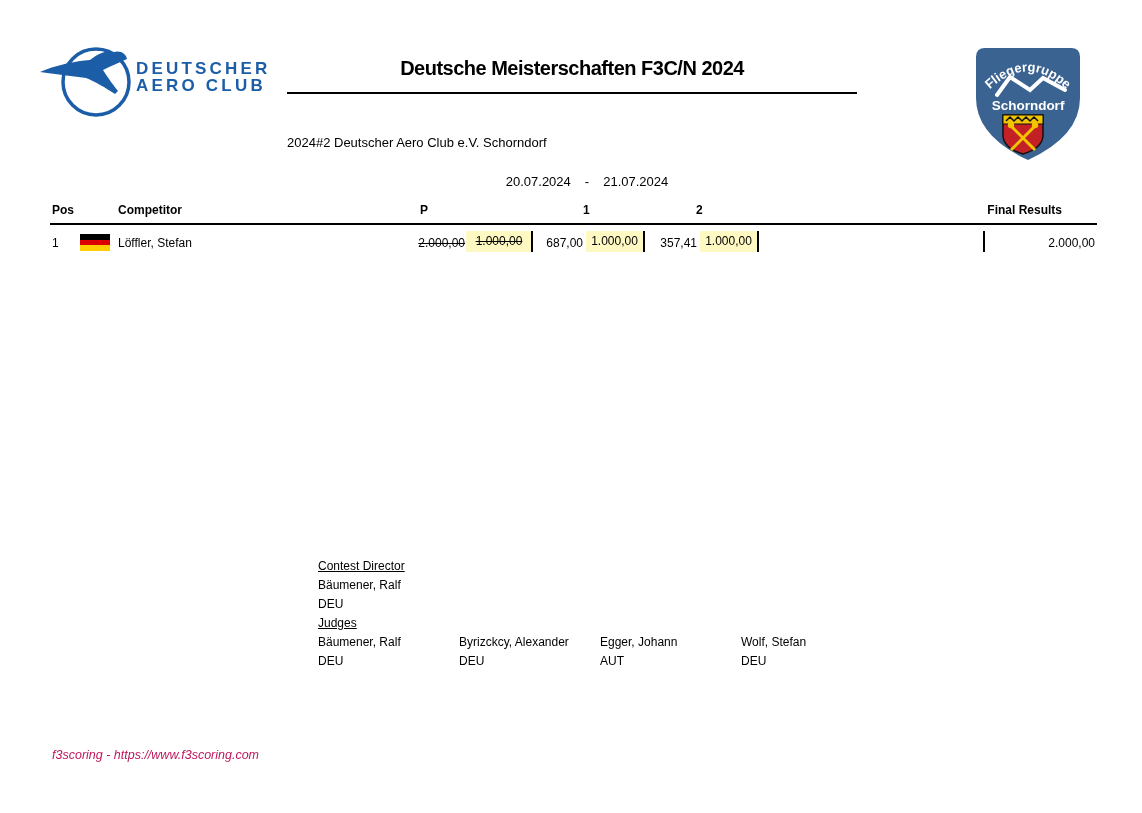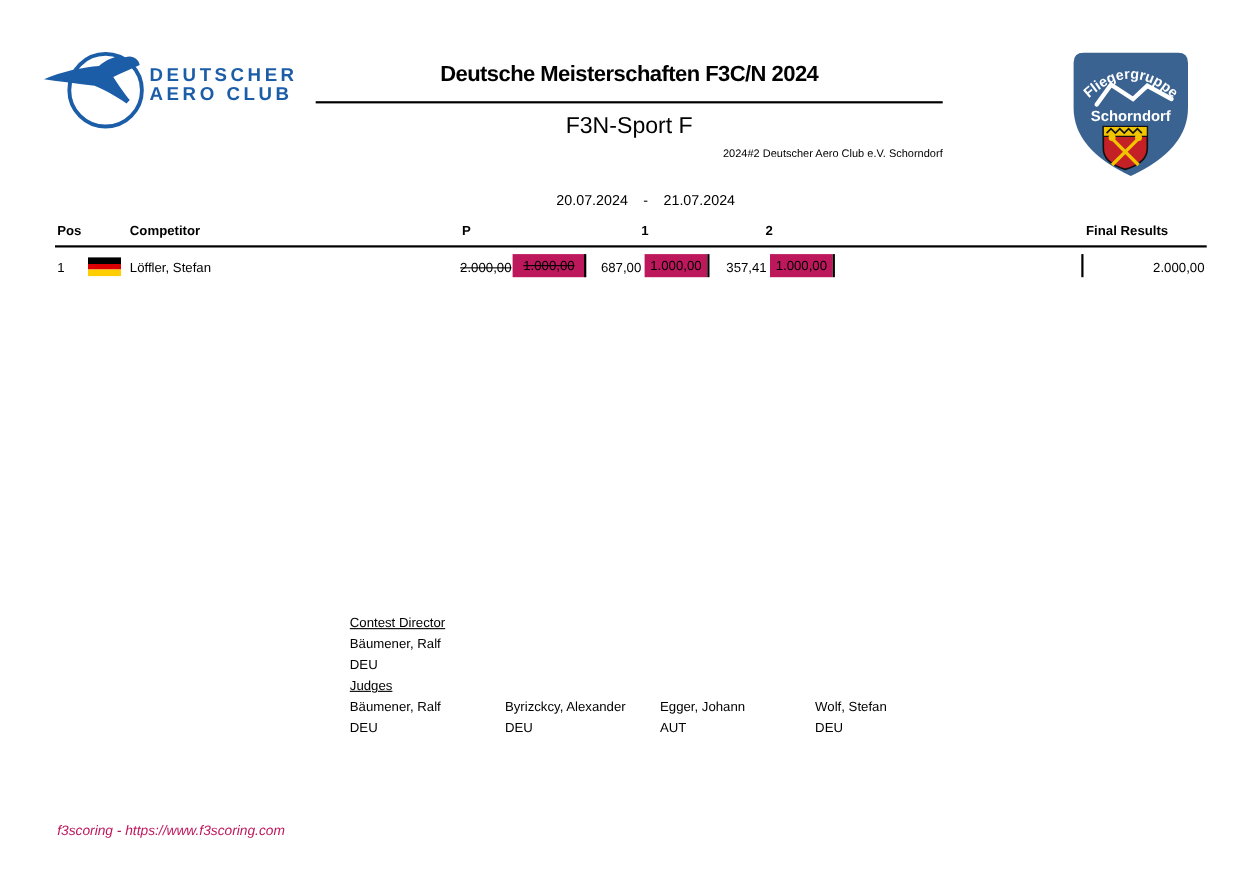--- a/index.html
+++ b/index.html
@@ -12,33 +12,33 @@
   
   .daec-text { position:absolute; left:136px; top:60px; color:#1c5da8;
     font-size:17px; font-weight:bold; letter-spacing:3.2px; line-height:17px; }
 
   
   .title { position:absolute; left:287px; top:57px; width:570px; text-align:center;
     font-size:20px; font-weight:700; letter-spacing:-0.5px; white-space:nowrap; }
   .title-rule { position:absolute; left:287px; top:92px; width:570px; height:2px; background:#000; }
   .subtitle { position:absolute; left:287px; top:103px; width:570px; text-align:center;
     font-size:21px; font-weight:400; }
-  .event-line { position:absolute; left:287px; top:135px; width:570px; text-align:right;
-    font-size:10px; }
+  .event-line { position:absolute; left:287px; top:135px; width:570px; text-align:left;
+    font-size:13px; }
   .date-line { position:absolute; left:287px; top:174px; width:600px;
     display:flex; justify-content:center; gap:14px; font-size:13px; }
 
   
   .th { position:absolute; font-size:12px; font-weight:bold; top:203px; white-space:nowrap; }
   .header-rule { position:absolute; left:50px; top:223px; width:1047px; height:1.5px; background:#000; }
   .td { position:absolute; font-size:12px; top:236px; white-space:nowrap; }
   .score-right { text-align:right; }
   .struck { text-decoration:line-through; }
   .score-box { position:absolute; top:231px; height:21px; line-height:21px;
-    background:#be185d; font-size:12px; text-align:center; }
+    background:#fef9c3; font-size:12px; text-align:center; }
   .vbar { position:absolute; top:231px; width:1.5px; height:21px; background:#000; }
 
   .flag { position:absolute; left:80px; top:234px; width:30px; height:17px; }
   .flag div { height:33.33%; }
 
   
   .off-heading { position:absolute; font-size:12px; font-weight:normal; text-decoration:underline; white-space:nowrap; }
   .off-text { position:absolute; font-size:12px; white-space:nowrap; }
 
   
@@ -61,21 +61,20 @@
       C 70,42 58,35 50,32
       C 35,30 18,28 4,26 Z"></path>
   </svg>
   <div class="daec-text">
     <div>DEUTSCHER</div>
     <div>AERO CLUB</div>
   </div>
 
   <div class="title">Deutsche Meisterschaften F3C/N 2024</div>
   <div class="title-rule"></div>
-  <div class="subtitle">F3N-Sport F</div>
   <div class="event-line">2024#2 Deutscher Aero Club e.V. Schorndorf</div>
   <div class="date-line">
     <span>20.07.2024</span>
     <span>-</span>
     <span>21.07.2024</span>
   </div>
 
   <svg class="abs" style="left:974px; top:46px;" width="108" height="118" viewBox="0 0 108 118">
     <path d="M11,2 L97,2 Q106,2 106,11 L106,52 Q106,90 54,114 Q2,90 2,52 L2,11 Q2,2 11,2 Z" fill="#3a6391"></path>
     <defs>

